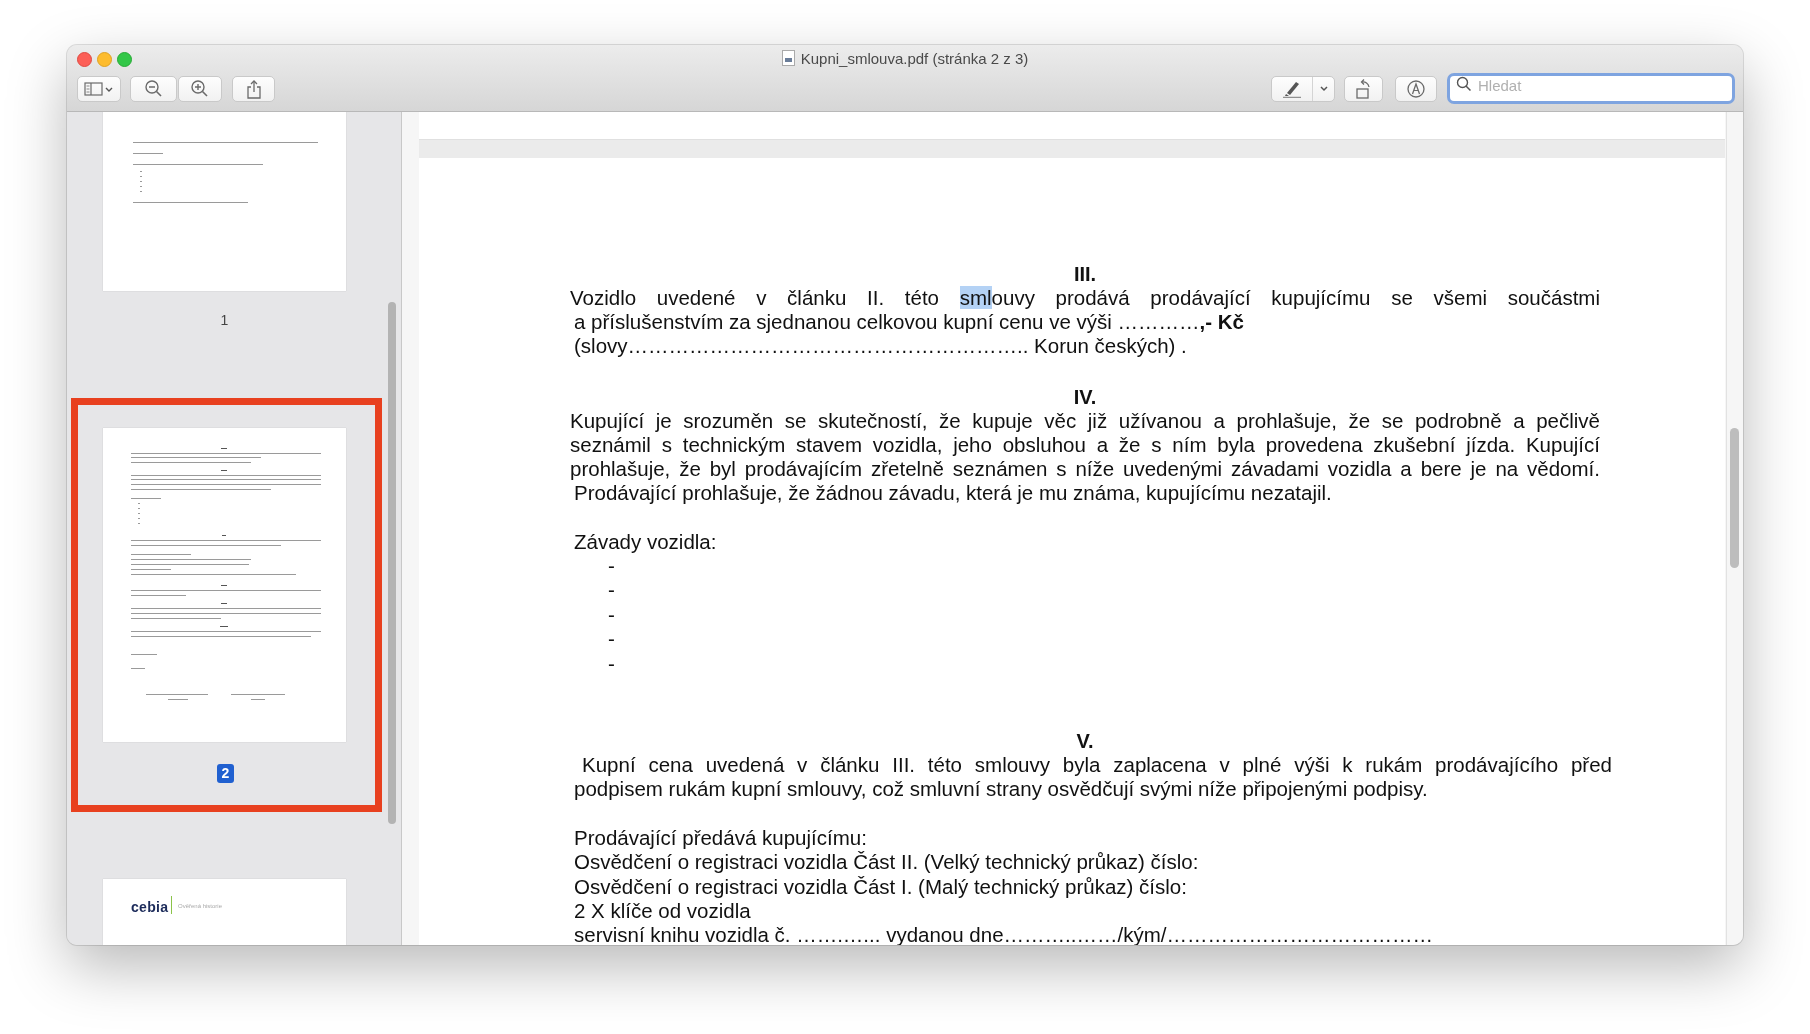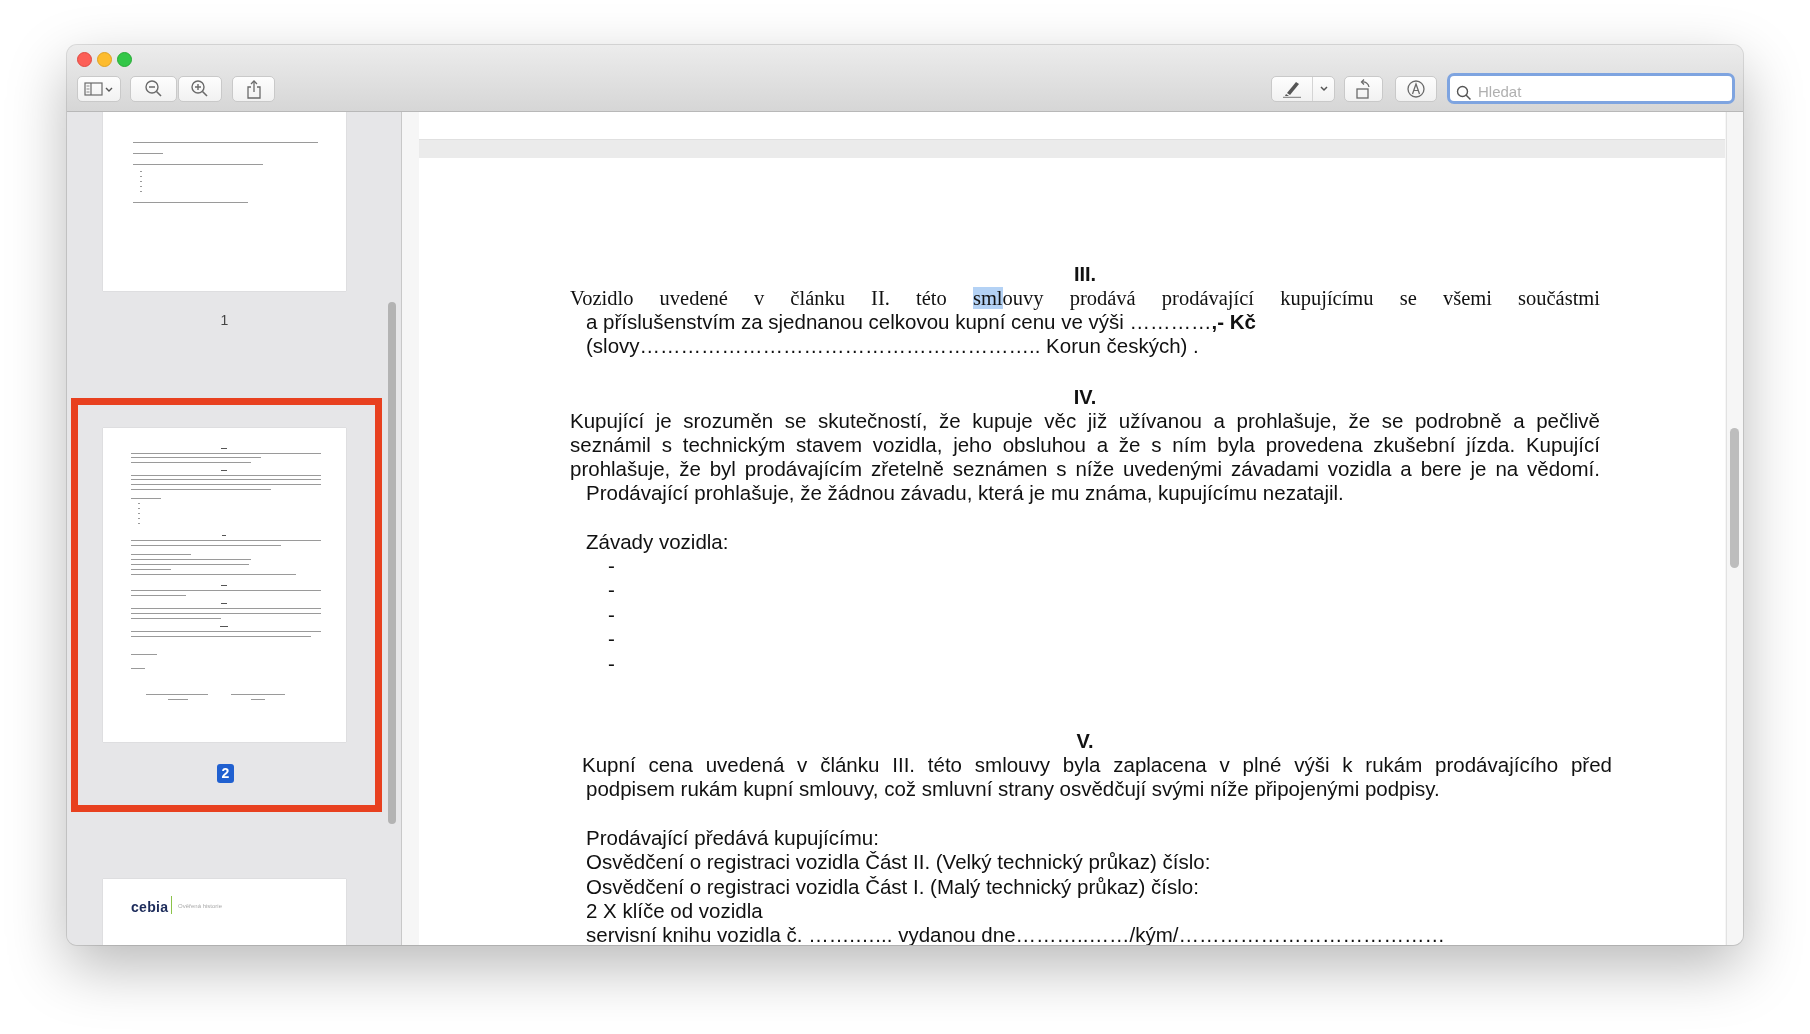--- a/index.html
+++ b/index.html
@@ -40,21 +40,21 @@
     background: linear-gradient(#fdfdfd, #f1f1f1);
     border: 1px solid #c9c9c9; border-radius: 5px;
     box-sizing: border-box;
     display: flex; align-items: center; justify-content: center;
     color: #6a6a6a;
   }
   .tb-btn svg { display: block; }
   .search {
     position: absolute; left: 1380px; top: 28px; width: 288px; height: 31px;
     box-sizing: border-box; border: 3px solid #7ea4e0; border-radius: 7px;
-    background: #fff; display: flex; align-items: flex-end;
+    background: #fff; display: flex; align-items: flex-start;
   }
   .search .search-icon { margin-left: 6px; margin-right: 4px; }
   .search input {
     border: none; outline: none; font-size: 15px; color: #333;
     font-family: "Liberation Sans", sans-serif; width: 240px; background: transparent;
   }
   .search input::placeholder { color: #b0b0b0; }
 
   .sidebar {
     position: absolute; left: 0; top: 67px; width: 334px; bottom: 0;
@@ -114,32 +114,35 @@
   }
   .doc {
     position: absolute; left: 151px; top: 0; width: 1030px;
     font-size: 20.5px; color: #111; line-height: 24.5px;
     font-family: "Liberation Sans", sans-serif;
   }
   .doc .h { text-align: center; font-weight: bold; font-size: 20px; position: absolute; left: 0; width: 1030px; }
   .doc .p { position: absolute; left: 0; width: 1030px; text-align: justify; }
   .doc .p.last-justify { text-align-last: justify; }
   .doc .dash { position: absolute; left: 38px; }
-  .doc .line { position: absolute; left: 16px; white-space: nowrap; }
+  .doc .line { position: absolute; left: 4px; white-space: nowrap; }
   .hl { background: #b4d2f5; }
   b.kc { font-weight: bold; }
 </style>
 </head>
 <body>
 
 <div class="window">
   <div class="titlebar">
     <div class="traffic red"></div>
     <div class="traffic yellow"></div>
     <div class="traffic green"></div>
+    <div class="title">
+      <span class="doc-icon"></span><span>Kupni_smlouva.pdf (stránka 2 z 3)</span>
+    </div>
 
     <div class="tb-btn" style="left:10px;width:44px;">
       <svg width="30" height="14" viewBox="0 0 30 14">
         <rect x="1" y="1" width="17" height="12" fill="none" stroke="#6a6a6a" stroke-width="1.2"></rect>
         <line x1="7" y1="1" x2="7" y2="13" stroke="#6a6a6a" stroke-width="1.2"></line>
         <line x1="2.5" y1="4" x2="5.5" y2="4" stroke="#888" stroke-width="1"></line>
         <line x1="2.5" y1="7" x2="5.5" y2="7" stroke="#888" stroke-width="1"></line>
         <line x1="2.5" y1="10" x2="5.5" y2="10" stroke="#888" stroke-width="1"></line>
         <polyline points="22,6 25,9 28,6" fill="none" stroke="#555" stroke-width="1.4"></polyline>
       </svg>
@@ -272,21 +275,21 @@
 
     <div class="sb-scroll"></div>
   </div>
 
   <div class="main">
     <div class="page1-tail"></div>
     <div class="page-gap"></div>
     <div class="page2">
       <div class="doc">
         <div class="h" style="top:104px;">III.</div>
-        <div class="p last-justify" style="top:128px;font-family:Liberation Serif, serif;"><span>Vozidlo uvedené v článku II. této </span><span class="hl">sml</span><span>ouvy prodává prodávající kupujícímu se všemi součástmi</span></div>
+        <div class="p last-justify" style="top:128px;"><span>Vozidlo uvedené v článku II. této </span><span class="hl">sml</span><span>ouvy prodává prodávající kupujícímu se všemi součástmi</span></div>
         <div class="line" style="top:152px;"><span>a  příslušenstvím za sjednanou celkovou kupní cenu ve výši …………</span><b class="kc">,- Kč</b></div>
         <div class="line" style="top:176px;">(slovy………………………………………………….. Korun českých) .</div>
 
         <div class="h" style="top:227px;">IV.</div>
         <div class="p last-justify" style="top:251px;">Kupující je srozuměn se skutečností, že kupuje věc již užívanou a prohlašuje, že se podrobně a pečlivě</div>
         <div class="p last-justify" style="top:275px;">seznámil s technickým stavem vozidla, jeho obsluhou a že s ním byla provedena zkušební jízda. Kupující</div>
         <div class="p last-justify" style="top:299px;">prohlašuje, že byl prodávajícím zřetelně seznámen s níže uvedenými závadami vozidla a bere je na vědomí.</div>
         <div class="line" style="top:323px;">Prodávající prohlašuje, že žádnou závadu, která je mu známa, kupujícímu nezatajil.</div>
 
         <div class="line" style="top:372px;">Závady vozidla:</div>

